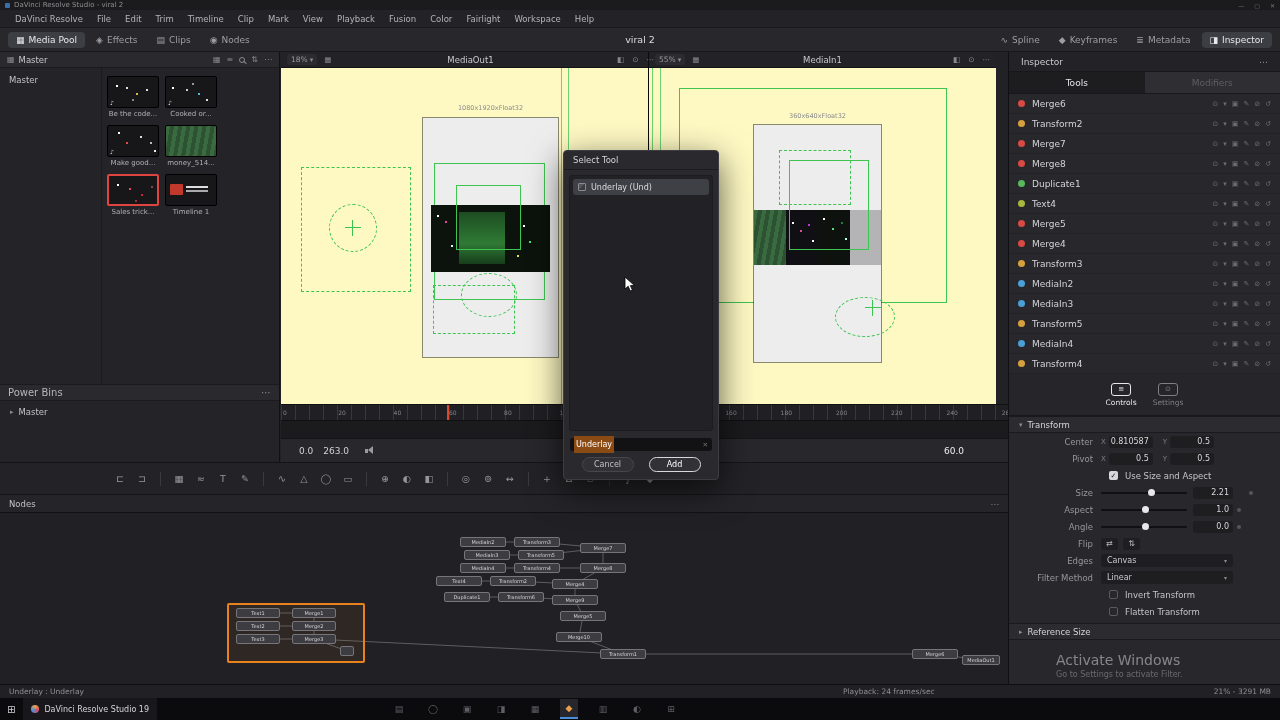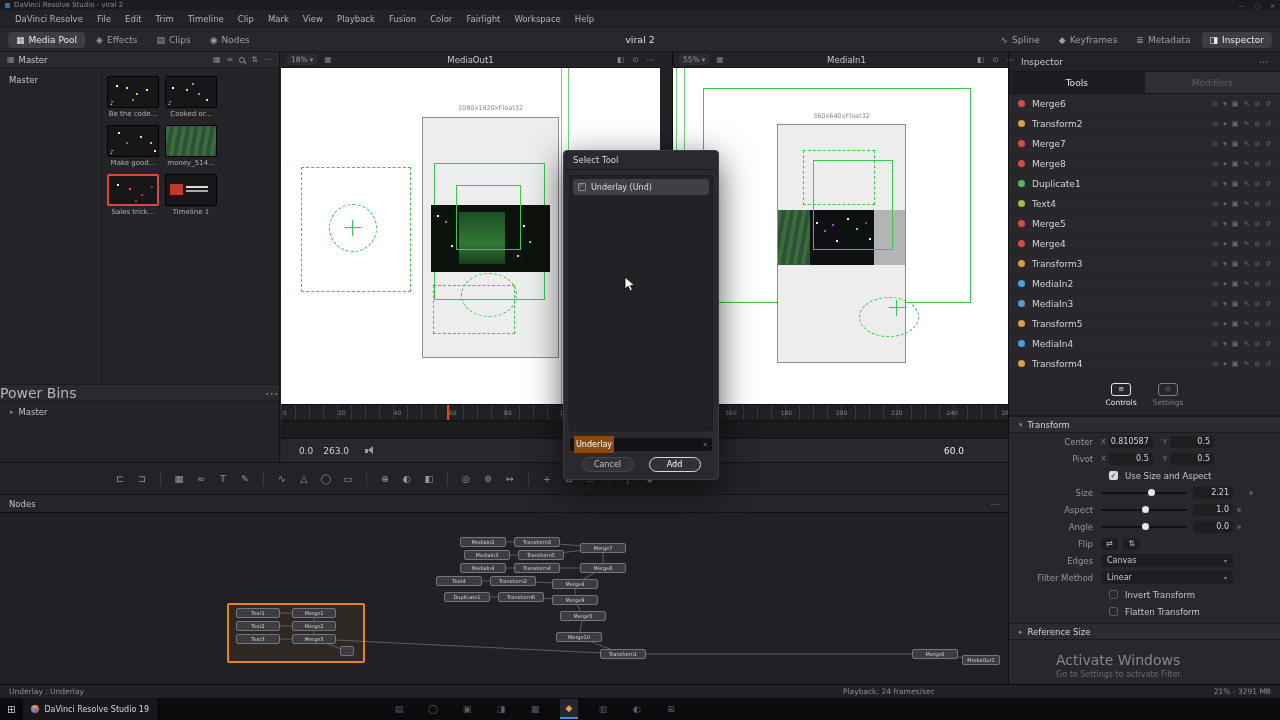--- a/index.html
+++ b/index.html
@@ -47,36 +47,36 @@
   .badge{position:absolute;left:2px;bottom:1px;font-size:6px;color:#d8d8dc}
   .spark{position:absolute;width:2px;height:2px;background:#fff}
   .s1{left:8px;top:8px;box-shadow:10px 2px 0 #ddd,20px 8px 0 #e2b84a,30px 4px 0 #ddd,16px 14px 0 #888}
   .s2{left:6px;top:10px;box-shadow:14px 2px 0 #ccc,26px 6px 0 #4ab8e2,34px 12px 0 #ddd,20px -4px 0 #999}
   .s3{left:10px;top:6px;box-shadow:8px 10px 0 #e24a4a,22px 4px 0 #ddd,32px 10px 0 #bbb,36px 18px 0 #eee}
   .sr{left:8px;top:8px;box-shadow:12px 4px 0 #e24a5a,24px 10px 0 #c23,34px 2px 0 #845,18px 16px 0 #933}
   .t-cash{background:repeating-linear-gradient(100deg,#3a6a40 0 4px,#2c5232 4px 8px)}
   .tl-red{position:absolute;left:4px;top:9px;width:13px;height:11px;background:#c0392b;border-radius:1px}
   .tl-white{position:absolute;left:20px;top:11px;width:22px;height:2px;background:#ddd;box-shadow:0 4px 0 #aaa}
   .powerbins{position:absolute;left:0;bottom:0;width:100%;height:78px;border-top:1px solid #1b1b1d}
-  .pb-header{height:16px;background:#2a2a2e;display:flex;align-items:center;padding:0 0;font-size:14px;color:#b6b6ba;
+  .pb-header{height:16px;background:#2a2a2e;display:flex;align-items:center;padding:0 8px;font-size:10px;color:#b6b6ba;
              border-bottom:1px solid #1b1b1d}
   .pb-item{padding:6px 10px;font-size:8.5px;color:#c2c2c6;display:flex;gap:5px;align-items:center}
   .dots{margin-left:auto;color:#8a8a8e}
   .crt{font-size:7px;color:#8a8a8e}
 
   
   .viewer{position:absolute;top:52px;height:352px;background:#161618}
   .viewer.right{border-left:1px solid #0b0b0d}
   .v-header{position:relative;height:16px;background:#232327;border-bottom:1px solid #131315;display:flex;align-items:center;padding:0 6px}
   .zoom{display:flex;align-items:center;gap:2px;font-size:7.5px;color:#9a9a9e;padding:1px 4px;border-radius:3px;background:#2c2c30;z-index:2}
   .vh-ico{font-size:7.5px;color:#8a8a8e;margin-left:7px;z-index:2}
   .vh-right{margin-left:auto;display:flex;align-items:center;z-index:2}
   .vh-right .vh-ico{margin-left:8px}
   .v-name{position:absolute;left:0;right:0;text-align:center;font-size:8.5px;color:#cacace;z-index:1}
-  .v-body{position:absolute;left:0;top:16px;right:0;bottom:0;background:#ffffff;overflow:hidden}
+  .v-body{position:absolute;left:0;top:16px;right:0;bottom:0;background:#fef9c3;overflow:hidden}
   .res-label{position:absolute;text-align:center;font-size:6.5px;color:#8a8a8e}
   .canvas{position:absolute;background:#ededed;overflow:hidden;box-shadow:0 0 0 1px rgba(0,0,0,.45)}
   .gl{position:absolute;border:1px solid #3ec450}
   .gl-d{border-style:dashed}
   .gvl{position:absolute;width:1px;background:rgba(62,196,80,.75)}
   .gcross-h{position:absolute;width:16px;height:1px;background:#3ec450}
   .gcross-v{position:absolute;width:1px;height:16px;background:#3ec450}
   .vidblock{position:absolute;background:#0c120c;overflow:hidden}
   .gslab{position:absolute;left:28px;top:7px;width:46px;height:52px;background:linear-gradient(180deg,#1d4d22,#2f7a35 60%,#173d1b)}
   .sv1{left:6px;top:10px;box-shadow:8px 6px 0 #e24a9a,86px 10px 0 #fff,92px 26px 0 #4ae27a,14px 30px 0 #cfe,80px 40px 0 #e2e24a}
@@ -357,21 +357,21 @@
         </div>
         <div class="gl" style="left:33px;top:67px;width:65px;height:65px"></div>
         <div class="gl gl-d" style="left:10px;top:167px;width:82px;height:49px"></div>
         <div class="gl gl-d" style="left:38px;top:155px;width:56px;height:44px;border-radius:50%"></div>
       </div>
       <div class="gvl" style="left:280px;top:0;height:336px"></div>
       <div class="gvl" style="left:287px;top:0;height:336px"></div>
     </div>
   </div>
 
-  <div class="viewer right" style="left:672px;width:348px">
+  <div class="viewer right" style="left:648px;width:348px">
     <div class="v-header">
       <span class="zoom">
         <span>55%</span>
         <span class="crt">▾</span>
       </span>
       <span class="vh-ico">▦</span>
       <span class="v-name">MediaIn1</span>
       <span class="vh-right">
         <span class="vh-ico">◧</span>
         <span class="vh-ico">⊙</span>

